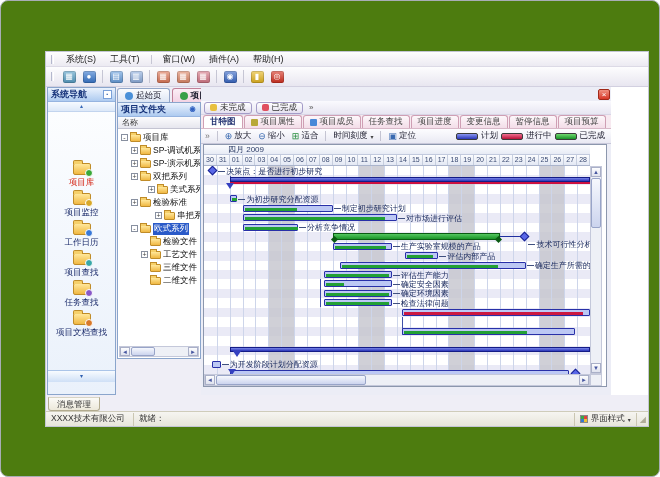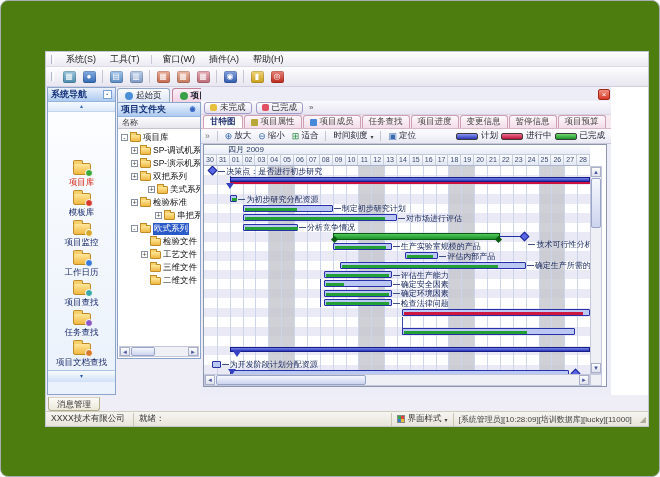--- a/index.html
+++ b/index.html
@@ -157,26 +157,20 @@
         <span>系统导航</span>
         <span class="hbtn">▪</span>
       </div>
       <div class="navcollapse">▴</div>
       <div class="nav-items" id="nav-items">
           <div class="nav-item active">
             <div class="folder">
               <span class="badge" style="background: rgb(56, 168, 56);"></span>
             </div>
             <span class="lbl">项目库</span>
-          </div>
-          <div class="nav-item">
-            <div class="folder">
-              <span class="badge" style="background: rgb(216, 56, 40);"></span>
-            </div>
-            <span class="lbl">模板库</span>
           </div>
           <div class="nav-item">
             <div class="folder">
               <span class="badge" style="background: rgb(216, 168, 40);"></span>
             </div>
             <span class="lbl">项目监控</span>
           </div>
           <div class="nav-item">
             <div class="folder">
               <span class="badge" style="background: rgb(56, 120, 216);"></span>
@@ -555,18 +549,17 @@
     </div>
 
     <div class="status">
       <span class="scell" style="width:88px">XXXX技术有限公司</span>
       <span class="scell" style="flex:1">就绪：</span>
       <span class="scell">
         <span class="sqicon"></span>
         <span>界面样式</span>
         <span style="margin-left:3px;font-size:6px;color:#444">▾</span>
       </span>
-      <span class="scell" style="font-size:8px;color:#444;border-right:none">[系统管理员][10:28:09][培训数据库][lucky][11000]</span>
       <span class="sgrip">◢</span>
     </div>
 
   </div>
 </div>
 
 </body></html>

